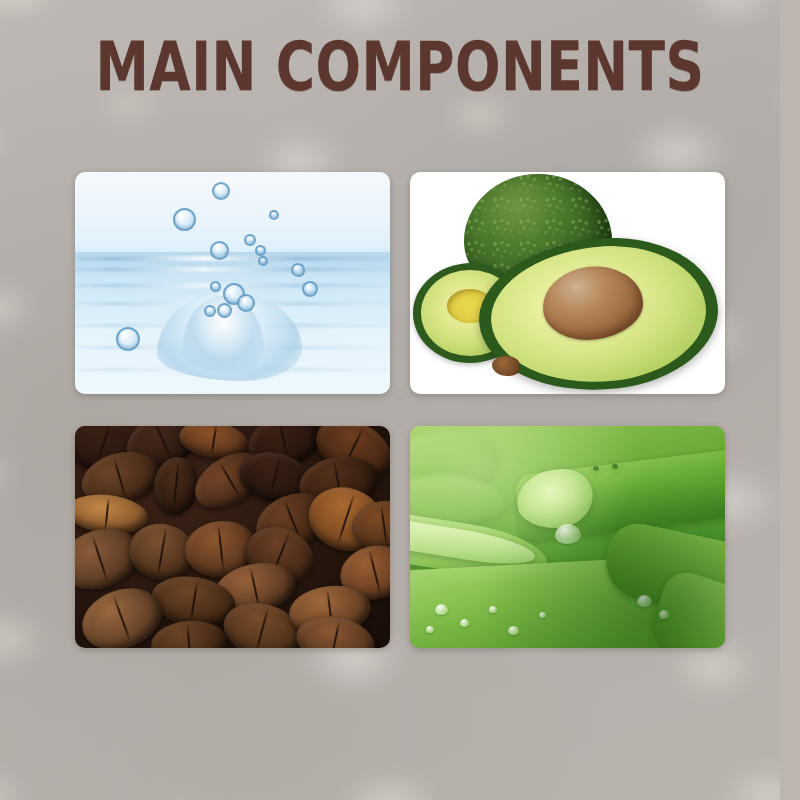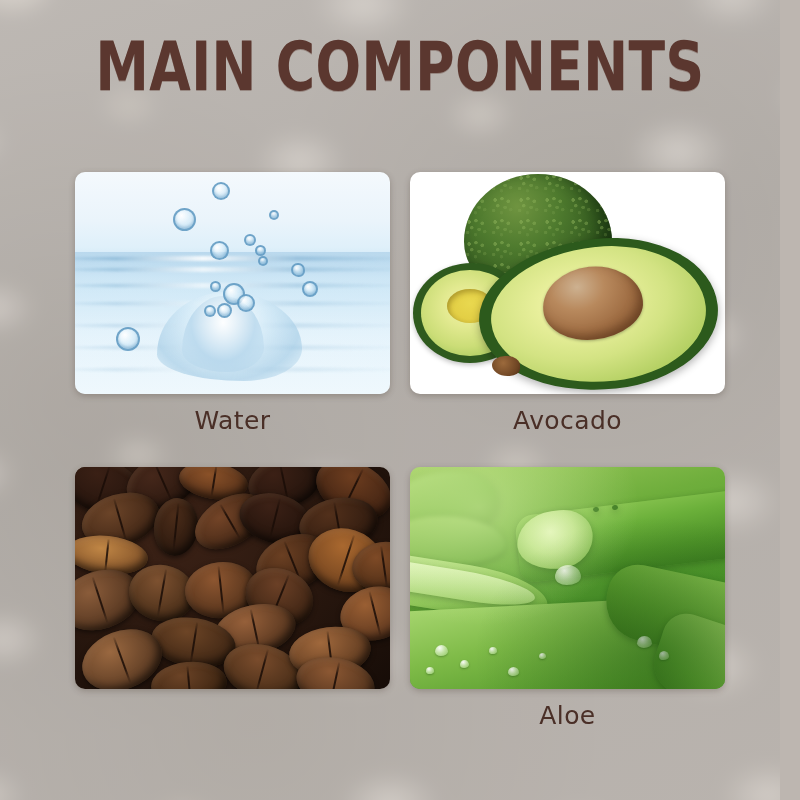--- a/index.html
+++ b/index.html
@@ -365,37 +365,35 @@
         <div class="bubble" style="left:61.5%; top:17%;   width:6px;  height:6px;"></div>
         <div class="bubble" style="left:72%;   top:49%;   width:12px; height:12px;"></div>
         <div class="bubble" style="left:68.5%; top:41%;   width:10px; height:10px; border-radius:50% 50% 45% 55%;"></div>
         <div class="bubble" style="left:47%;   top:50%;   width:18px; height:18px;"></div>
         <div class="bubble" style="left:51.5%; top:55%;   width:14px; height:14px;"></div>
         <div class="bubble" style="left:45%;   top:59%;   width:11px; height:11px;"></div>
         <div class="bubble" style="left:41%;   top:60%;   width:8px;  height:8px;"></div>
         <div class="bubble" style="left:43%;   top:49%;   width:7px;  height:7px;"></div>
         <div class="bubble" style="left:13%;   top:70%;   width:20px; height:20px;"></div>
       </div>
-      <div class="caption">Water</div>
     </div>
 
     <div class="cell">
       <div class="photo avocado">
         <div class="avo-whole"></div>
         <div class="avo-half-small">
           <div class="flesh"></div>
           <div class="hollow"></div>
         </div>
         <div class="avo-half-big">
           <div class="flesh"></div>
           <div class="pit"></div>
         </div>
         <div class="avo-stem"></div>
       </div>
-      <div class="caption">Avocado</div>
     </div>
 
     <div class="cell">
       <div class="photo coffee">
         <div class="bean" style="left:-4%;  top:-3%;  width:26%; height:24%; background:radial-gradient(ellipse at 38% 30%,#3a2015,#1d100a); transform:rotate(18deg);"></div>
         <div class="bean" style="left:16%;  top:-5%;  width:24%; height:23%; background:radial-gradient(ellipse at 40% 32%,#45271a,#20120b); transform:rotate(-24deg);"></div>
         <div class="bean" style="left:33%;  top:-2%;  width:22%; height:16%; background:radial-gradient(ellipse at 42% 34%,#8a5128,#462715); transform:rotate(9deg);"></div>
         <div class="bean" style="left:55%;  top:-4%;  width:23%; height:22%; background:radial-gradient(ellipse at 38% 30%,#3b2015,#1c100a); transform:rotate(-12deg);"></div>
         <div class="bean" style="left:76%;  top:-2%;  width:25%; height:24%; background:radial-gradient(ellipse at 40% 30%,#6d3d1f,#30190e); transform:rotate(26deg);"></div>
 
@@ -451,17 +449,16 @@
         <div class="droplet" style="left:16%; top:87%; width:9px;  height:8px;"></div>
         <div class="droplet" style="left:25%; top:81%; width:8px;  height:7px;"></div>
         <div class="droplet" style="left:31%; top:90%; width:11px; height:9px;"></div>
         <div class="droplet" style="left:41%; top:84%; width:7px;  height:6px;"></div>
         <div class="droplet" style="left:5%;  top:90%; width:8px;  height:7px;"></div>
         <div class="droplet" style="left:72%; top:76%; width:15px; height:12px;"></div>
         <div class="droplet" style="left:79%; top:83%; width:10px; height:9px;"></div>
 
         <div class="glow"></div>
       </div>
-      <div class="caption">Aloe</div>
     </div>
 
   </div>
 </div>
 
 </body></html>

